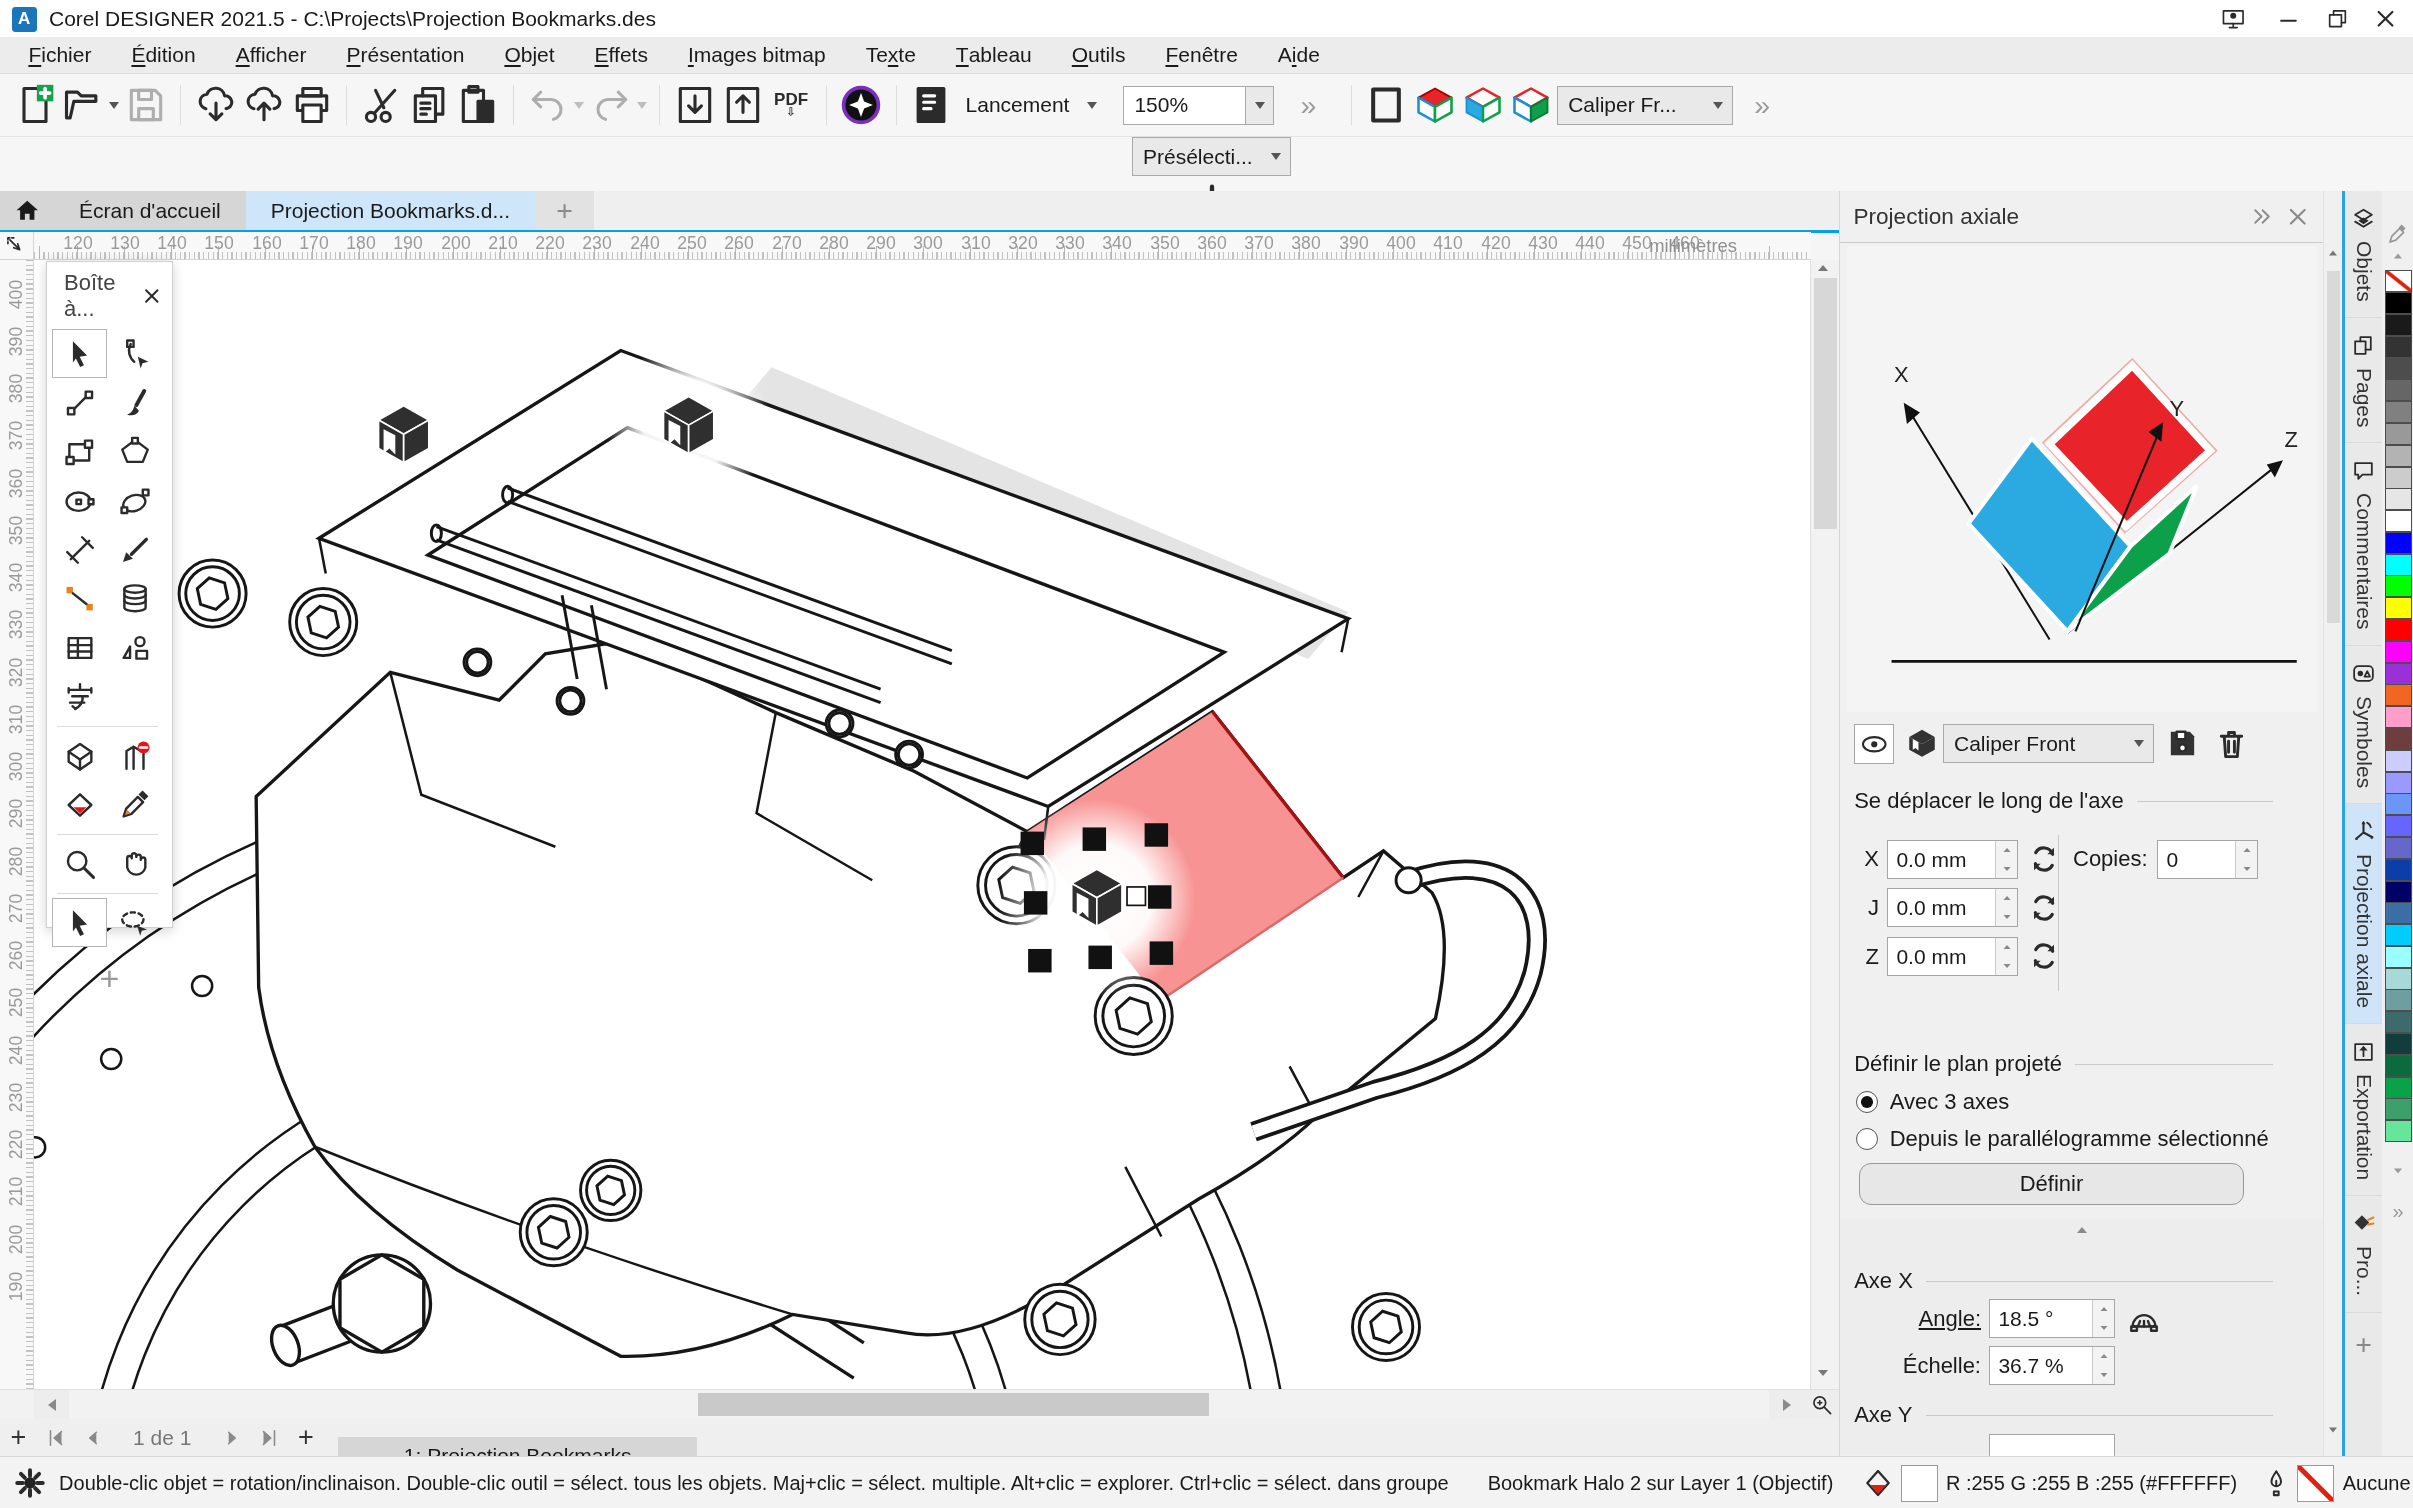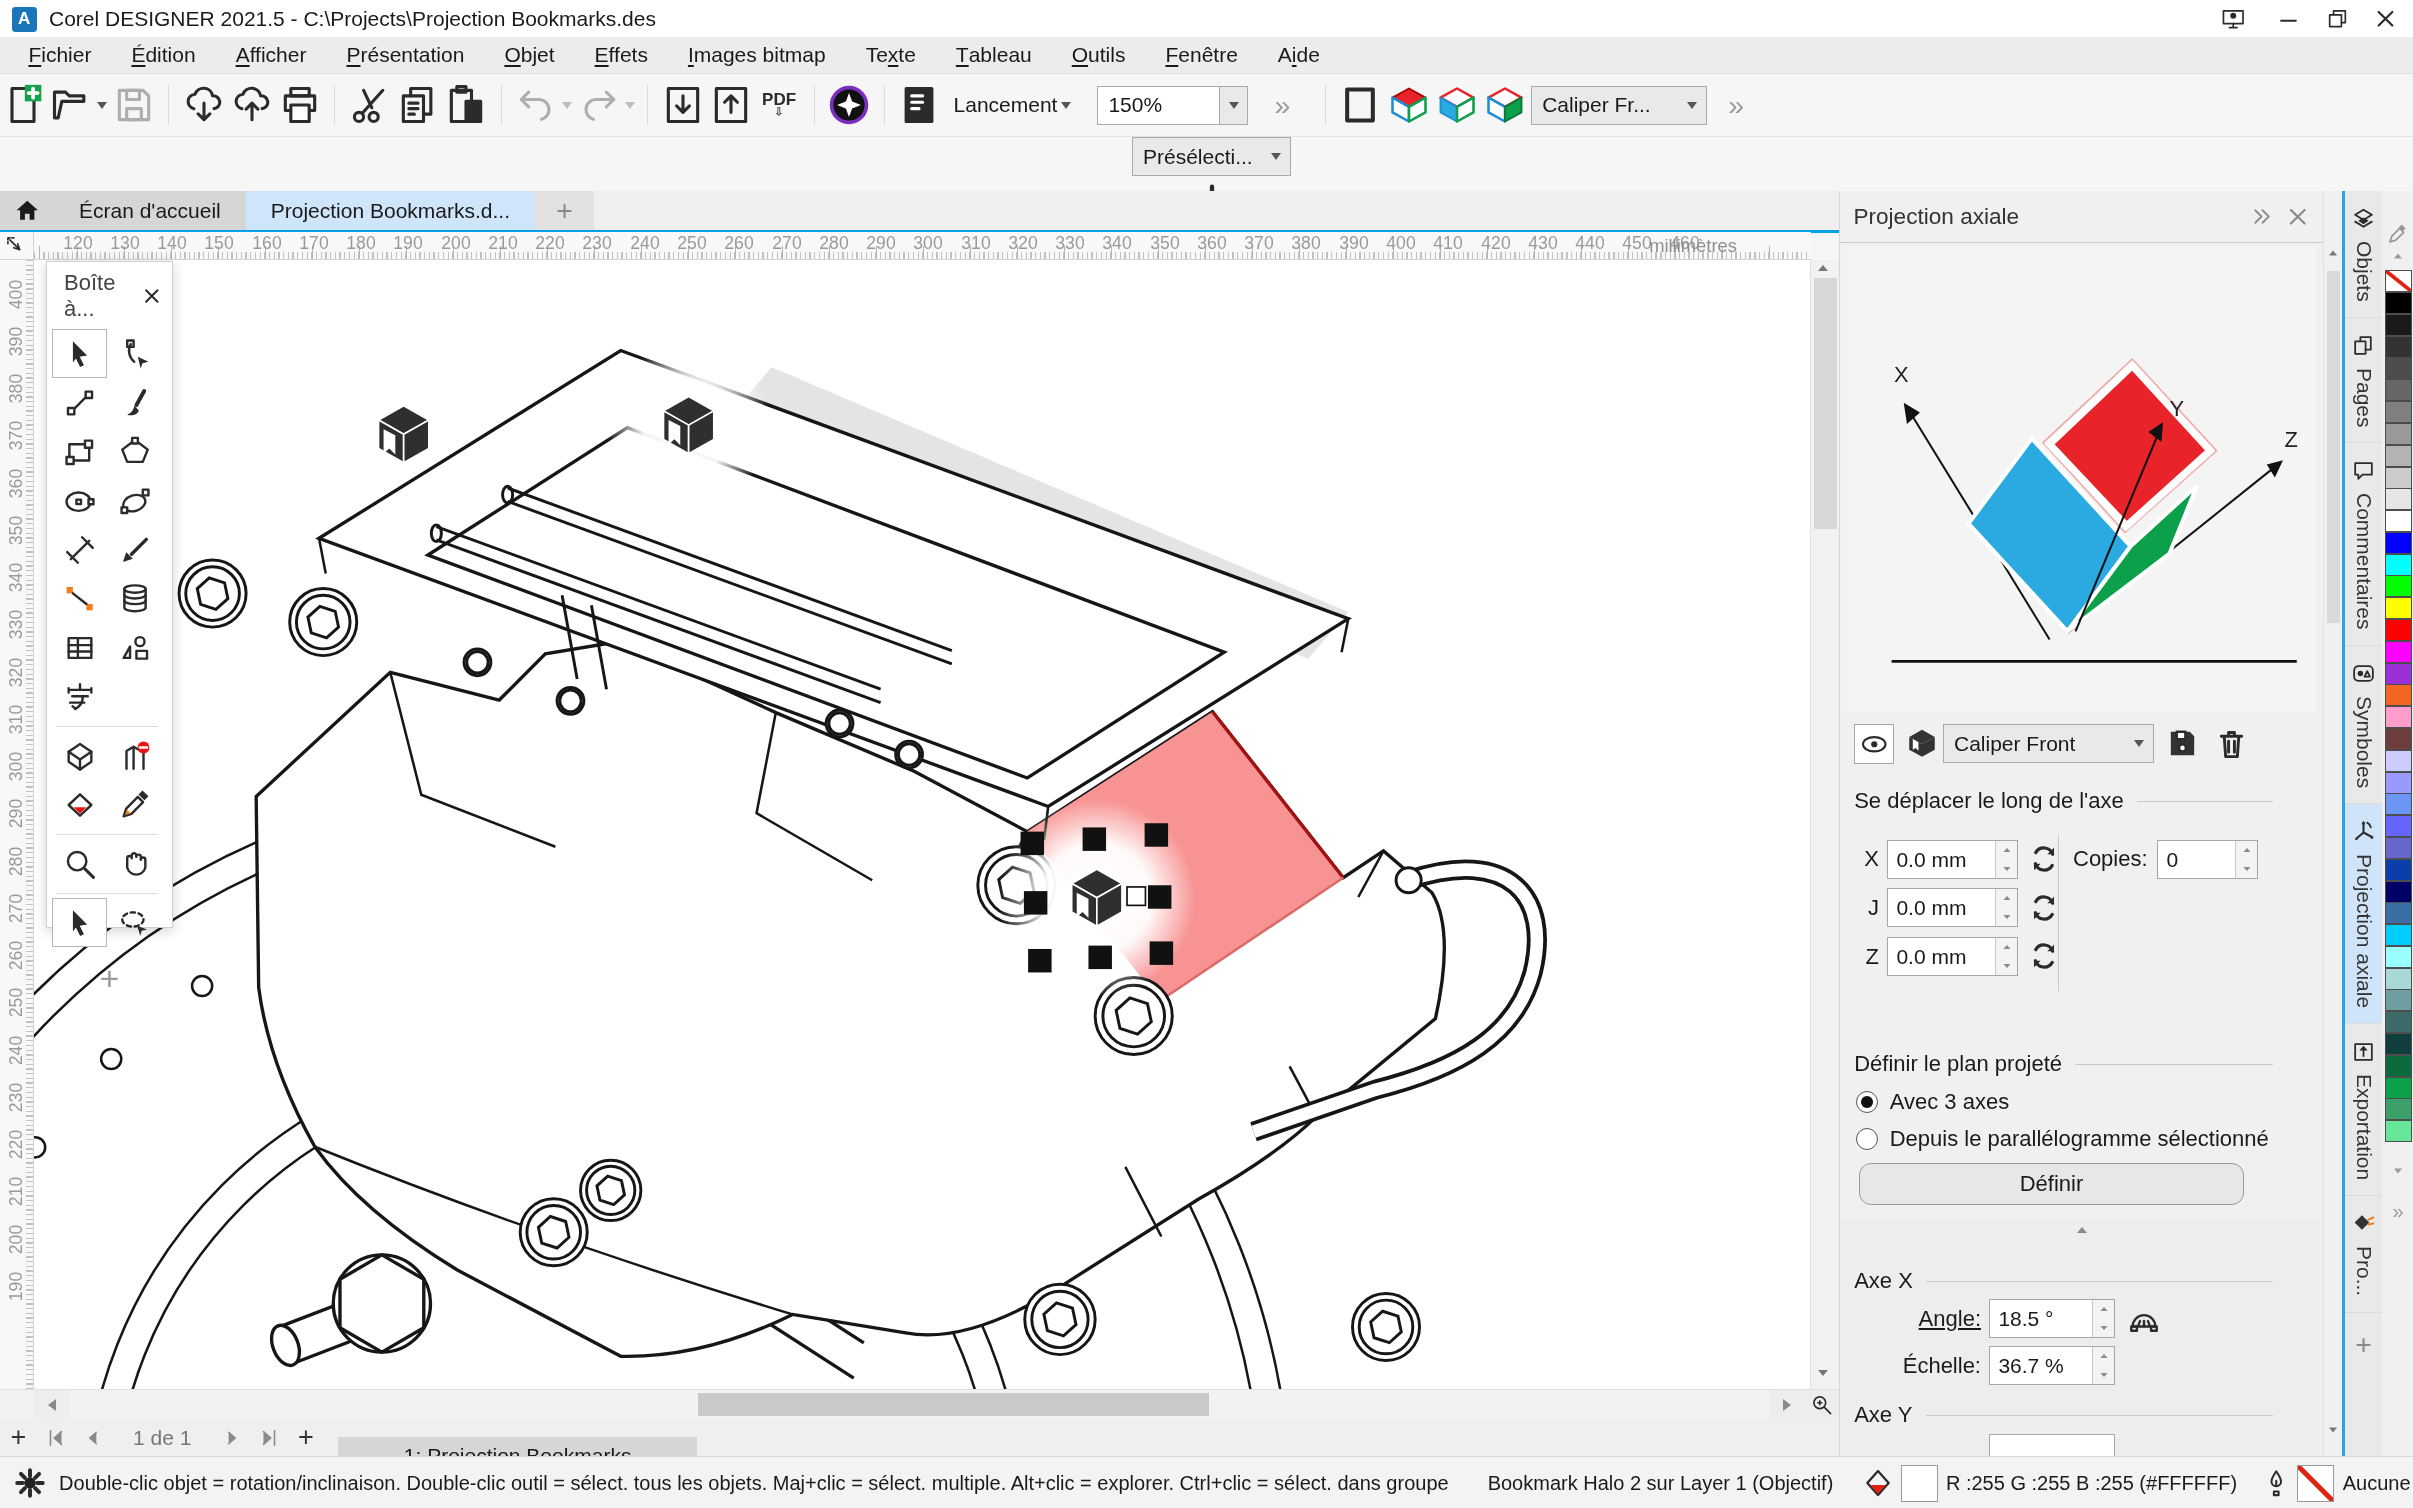--- a/index.html
+++ b/index.html
@@ -5,21 +5,21 @@
   html,body{margin:0;padding:0;background:#d9d9d9;}
   *{box-sizing:border-box;font-family:"Liberation Sans","DejaVu Sans",sans-serif;}
   #root{position:relative;width:2413px;height:1508px;background:#f5f5f5;overflow:hidden;color:#1a1a1a;}
   .abs{position:absolute;}
   .row{display:flex;align-items:center;}
   
   #titlebar{left:0;top:0;width:2413px;height:37px;background:#fff;}
   #menubar{left:0;top:37px;width:2413px;height:37px;background:#ececec;border-bottom:0.8px solid #e0e0e0;padding-left:8.4px;}
   .menu-item{padding:0 20px;font-size:21px;color:#1a1a1a;height:37px;display:flex;align-items:center;}
   .menu-item u{text-decoration:underline;text-underline-offset:3.4px;}
-  #toolbar{left:0;top:74px;width:2413px;height:62px;background:#f6f6f6;padding-left:1px;gap:4.2px;}
+  #toolbar{left:0;top:74px;width:2413px;height:62px;background:#f6f6f6;padding-left:13px;gap:4.2px;}
   #propbar{left:0;top:136px;width:2413px;height:55px;background:#f6f6f6;border-top:0.8px solid #e3e3e3;padding-left:10px;gap:4.2px;flex-direction:column;}
   .ib{width:44px;height:44px;display:flex;align-items:center;justify-content:center;flex:none;}
   .ib svg{width:30px;height:30px;}
   .small .ib{width:40px;height:40px;}
   .g{opacity:.35;}
   .sep{width:0.8px;height:40px;background:#dcdcdc;margin:0 8.4px;flex:none;}
   .dda{width:0;height:0;border-left:5.9px solid transparent;border-right:5.9px solid transparent;border-top:7.5px solid #555;flex:none;}
   .icon{display:inline-flex;}
   .icon svg{stroke:#2b2b2b;fill:none;stroke-width:1.7;stroke-linecap:round;stroke-linejoin:round;width:100%;height:100%;}
   .combo{display:flex;align-items:center;height:39px;border:0.8px solid #a9a9a9;background:#e9e9e9;font-size:21px;flex:none;}
@@ -255,21 +255,21 @@
           <path d="M12 5.5l1.7 4.6L18.5 12l-4.8 1.9L12 18.5l-1.7-4.6L5.5 12l4.8-1.9z" fill="#fff" stroke="none"></path>
         </svg>
       </div>
       <div class="sep"></div>
       <div class="ib icon">
         <svg viewBox="0 0 24 24">
           <rect x="5" y="3" width="14" height="18" fill="#2b2b2b"></rect>
           <path d="M8 7h6M8 10.5h6M8 14h4" stroke="#fff"></path>
         </svg>
       </div>
-      <div class="row" style="font-size: 21px; gap: 4px; padding: 0px 8.4px;">
+      <div class="row" style="font-size: 21px; gap: 18px; padding: 0px 8.4px;">
         <span>Lancement</span>
         <span class="dda"></span>
       </div>
       <div class="combo white" style="width: 151px; margin-left: 13.4px;">
         <span class="txt" style="flex:1;">150%</span>
         <span class="ar" style="background:#e9e9e9;border-left:0.8px solid #a9a9a9;">
           <span class="dda"></span>
         </span>
       </div>
       <div style="font-size: 28.5px; color: rgb(154, 154, 154); padding: 0px 22px;">»</div>

